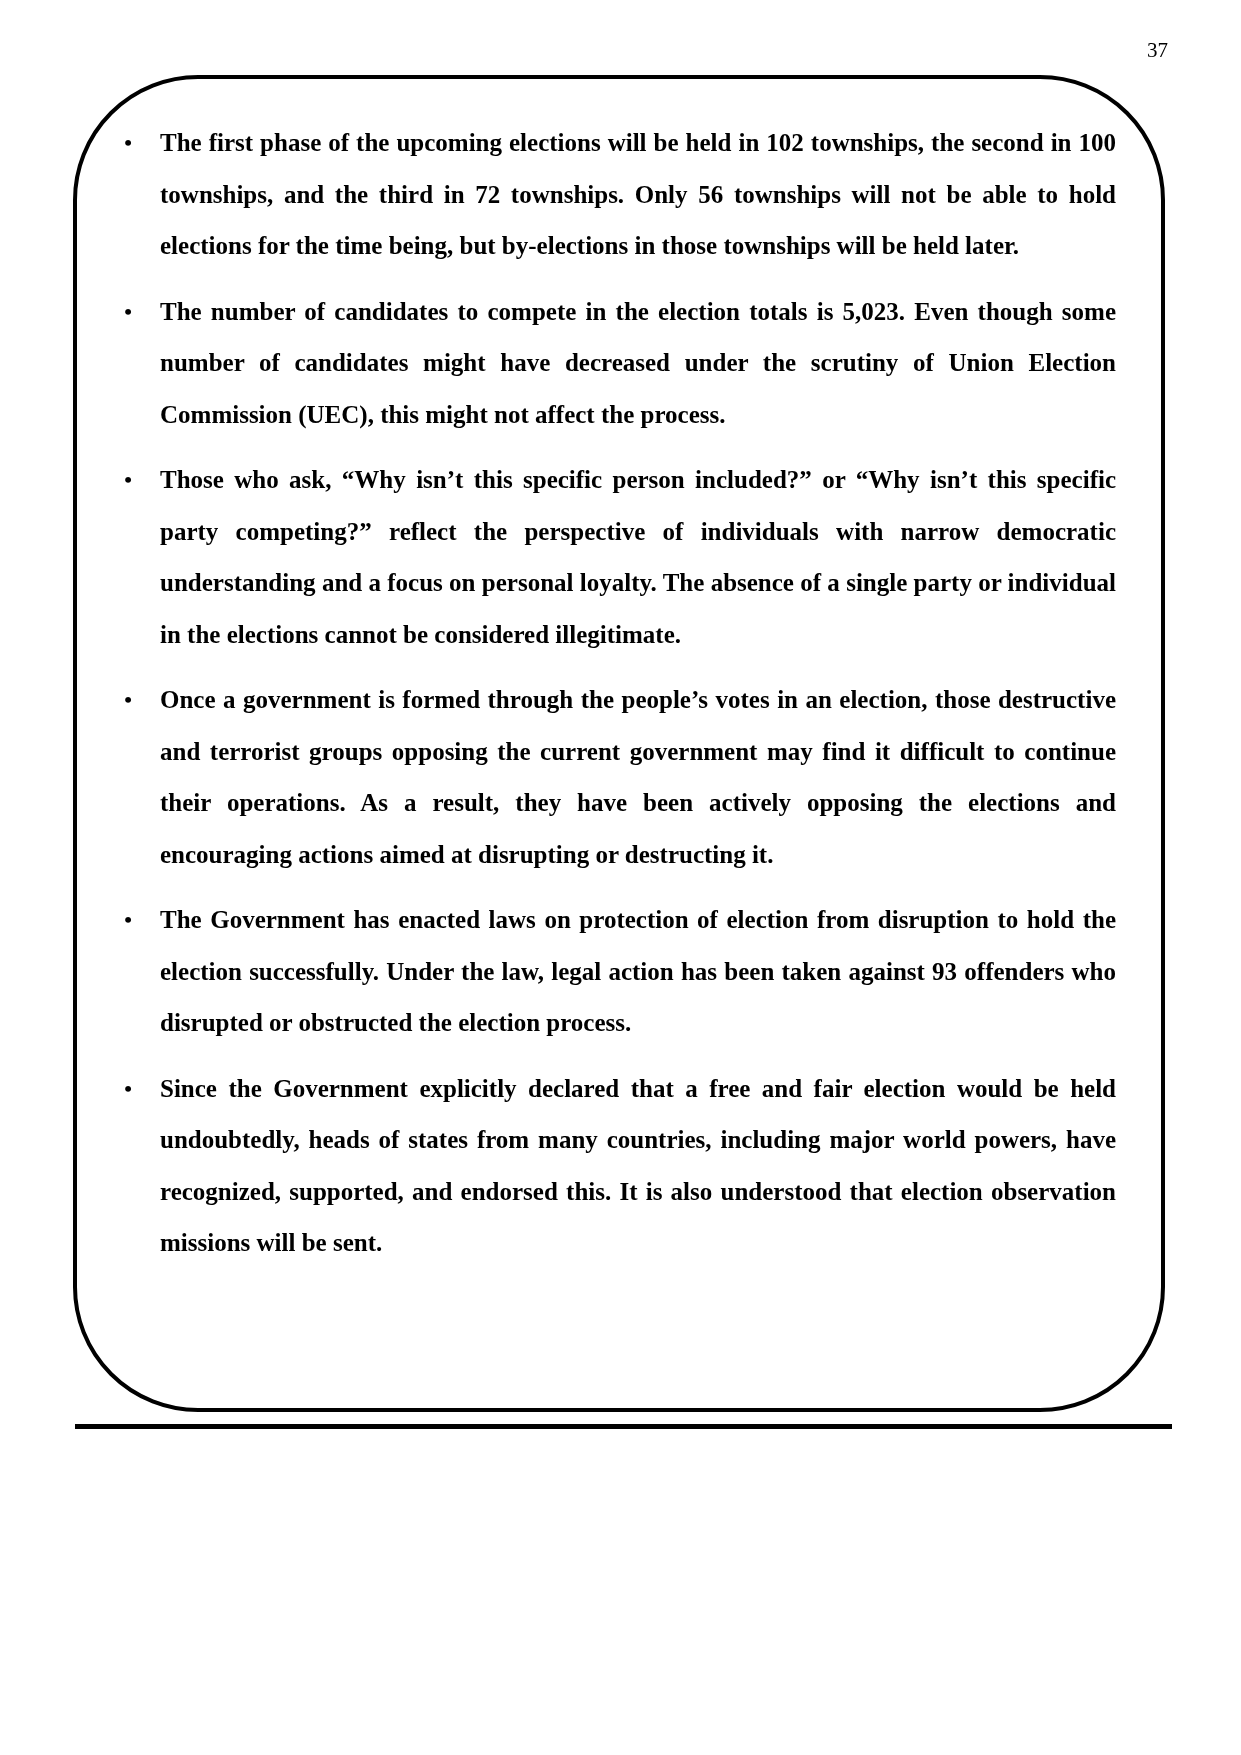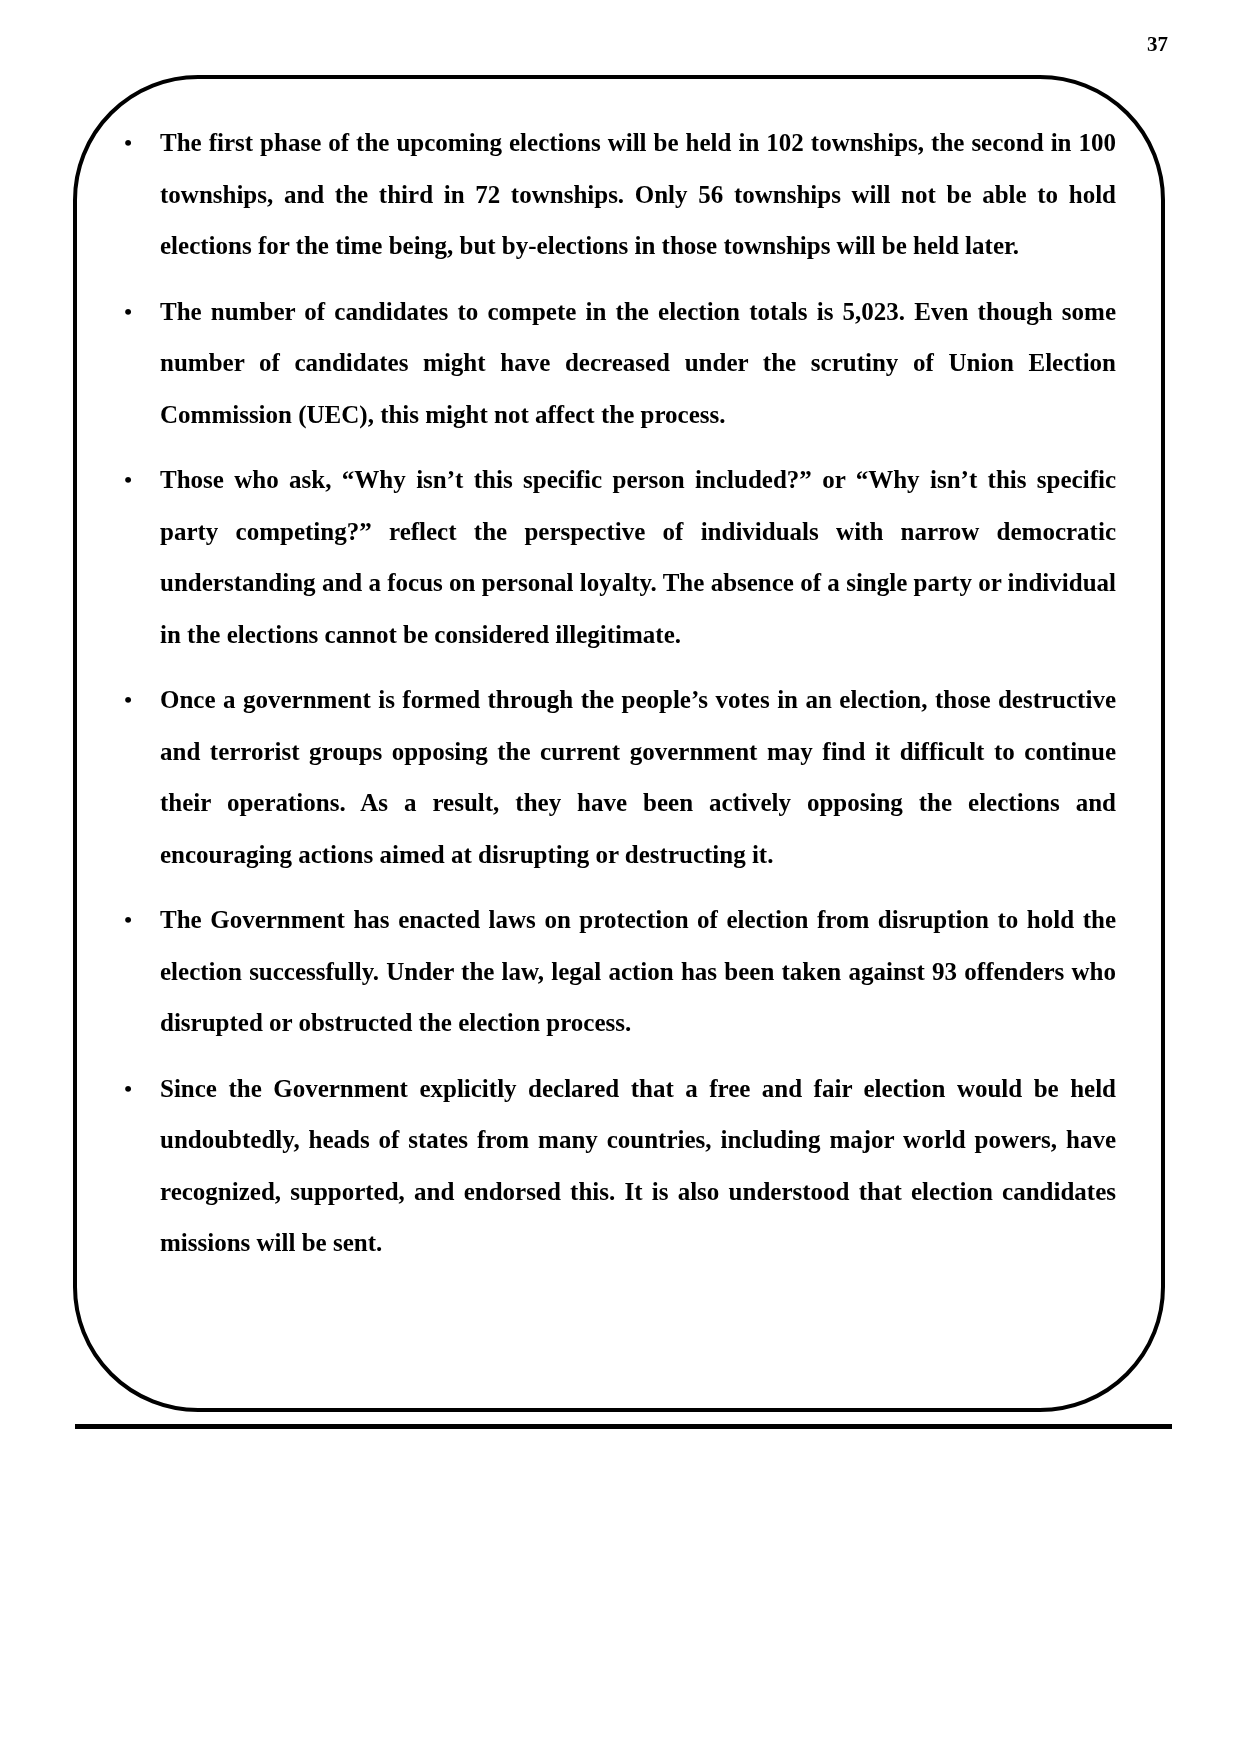--- a/index.html
+++ b/index.html
@@ -1,19 +1,19 @@
 <!DOCTYPE html>
 <html><head>
 <meta charset="utf-8">
 <style>
   html, body { margin:0; padding:0; background:#ffffff; }
   body { width:1241px; height:1755px; position:relative; overflow:hidden;
          font-family:"Liberation Serif", "DejaVu Serif", serif; color:#000; }
-  .page-number { position:absolute; top:32px; left:1128px; width:40px; text-align:right;
-                 font-weight:bold; font-size:21px; }
+  .page-number { position:absolute; top:38px; left:1128px; width:40px; text-align:right;
+                 font-weight:normal; font-size:21px; }
   .frame { position:absolute; left:73px; top:75px; width:1092px; height:1337px;
            box-sizing:border-box; border:4px solid #000; border-radius:125px; }
   .rule { position:absolute; left:75px; top:1424px; width:1097px; height:5px; background:#000; }
   .content { position:absolute; left:118px; top:117px; width:998px; }
   ul.bullets { list-style:none; margin:0; padding:0; }
   ul.bullets li { position:relative; padding-left:42px; margin:0 0 14px 0;
                   font-weight:bold; font-size:25px; line-height:51.5px; text-align:justify; }
   ul.bullets li .bullet { position:absolute; left:0; top:0; width:20px; text-align:center; font-size:22px; }
 </style>
 </head>
@@ -40,18 +40,18 @@
     <li>
       <span class="bullet">•</span>
       <span>Once a government is formed through the people’s votes in an election, those destructive and terrorist groups opposing the current government may find it difficult to continue their operations. As a result, they have been actively opposing the elections and encouraging actions aimed at disrupting or destructing it.</span>
     </li>
     <li>
       <span class="bullet">•</span>
       <span>The Government has enacted laws on protection of election from disruption to hold the election successfully. Under the law, legal action has been taken against 93 offenders who disrupted or obstructed the election process.</span>
     </li>
     <li>
       <span class="bullet">•</span>
-      <span>Since the Government explicitly declared that a free and fair election would be held undoubtedly, heads of states from many countries, including major world powers, have recognized, supported, and endorsed this. It is also understood that election candidates missions will be sent.</span>
+      <span>Since the Government explicitly declared that a free and fair election would be held undoubtedly, heads of states from many countries, including major world powers, have recognized, supported, and endorsed this. It is also understood that election observation missions will be sent.</span>
     </li>
   </ul>
 </div>
 
 <div class="rule"></div>
 
 </body></html>

